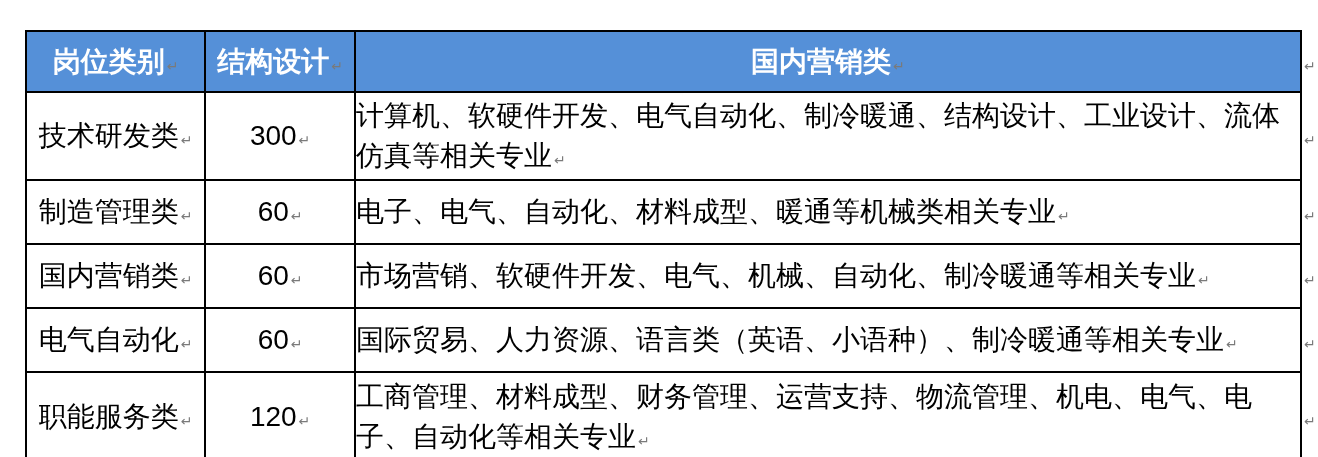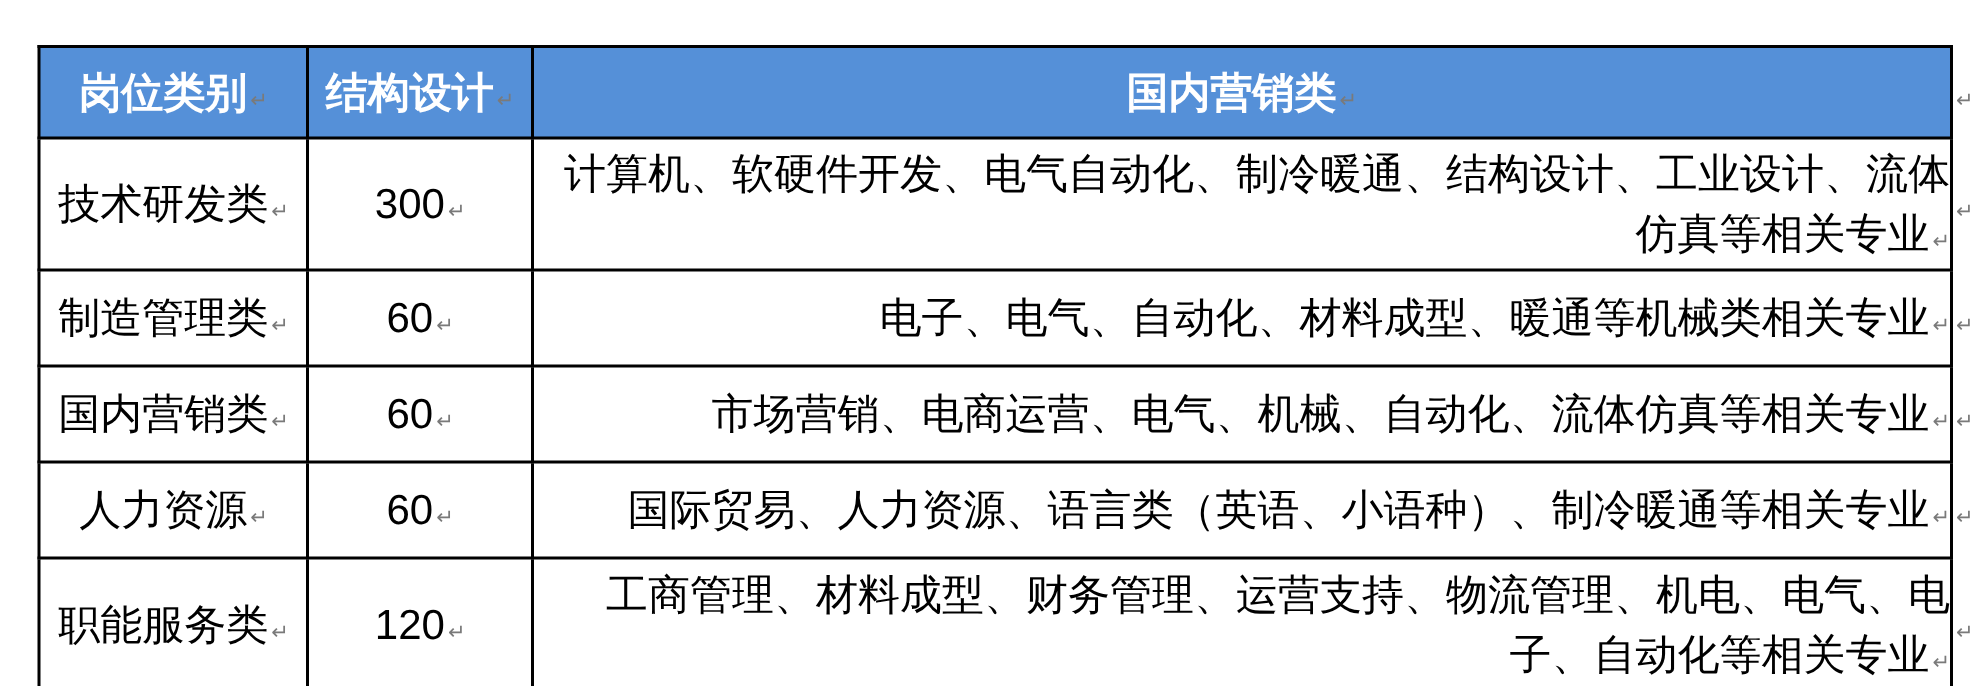--- a/index.html
+++ b/index.html
@@ -45,21 +45,21 @@
     color:var(--header_text);
     font-weight:700;
     text-align:center;
   }
   tr.r-tall1{height:88px;}
   tr.r-mid{height:64px;}
   tr.r-tall2{height:90px;}
   tr.ftr{height:47px;}
   tr.ftr td{background:var(--footer_bg);}
   td.cat, td.num{text-align:center;}
-  td.majors{text-align:right;padding:3px 8px 3px 14px;}
+  td.majors{text-align:left;padding:3px 8px 3px 14px;}
   td.majors.slash{text-align:center;padding:0;}
   td.rowend{
     border:none !important;
     background:transparent !important;
     text-align:left;
     vertical-align:middle;
     padding-left:3px;
   }
   .mark{
     font-size:14px;
@@ -123,28 +123,28 @@
     </tr>
 
     <tr class="r-mid">
       <td class="cat">
         <span>国内营销类</span><span class="mark">↵</span>
       </td>
       <td class="num">
         <span>60</span><span class="mark">↵</span>
       </td>
       <td class="majors">
-        <span>市场营销、电商运营、电气、机械、自动化、流体仿真等相关专业</span><span class="mark">↵</span>
+        <span>市场营销、软硬件开发、电气、机械、自动化、制冷暖通等相关专业</span><span class="mark">↵</span>
       </td>
       <td class="rowend"><span class="mark">↵</span></td>
     </tr>
 
     <tr class="r-mid">
       <td class="cat">
-        <span>人力资源</span><span class="mark">↵</span>
+        <span>电气自动化</span><span class="mark">↵</span>
       </td>
       <td class="num">
         <span>60</span><span class="mark">↵</span>
       </td>
       <td class="majors">
         <span>国际贸易、人力资源、语言类（英语、小语种）、制冷暖通等相关专业</span><span class="mark">↵</span>
       </td>
       <td class="rowend"><span class="mark">↵</span></td>
     </tr>
 

